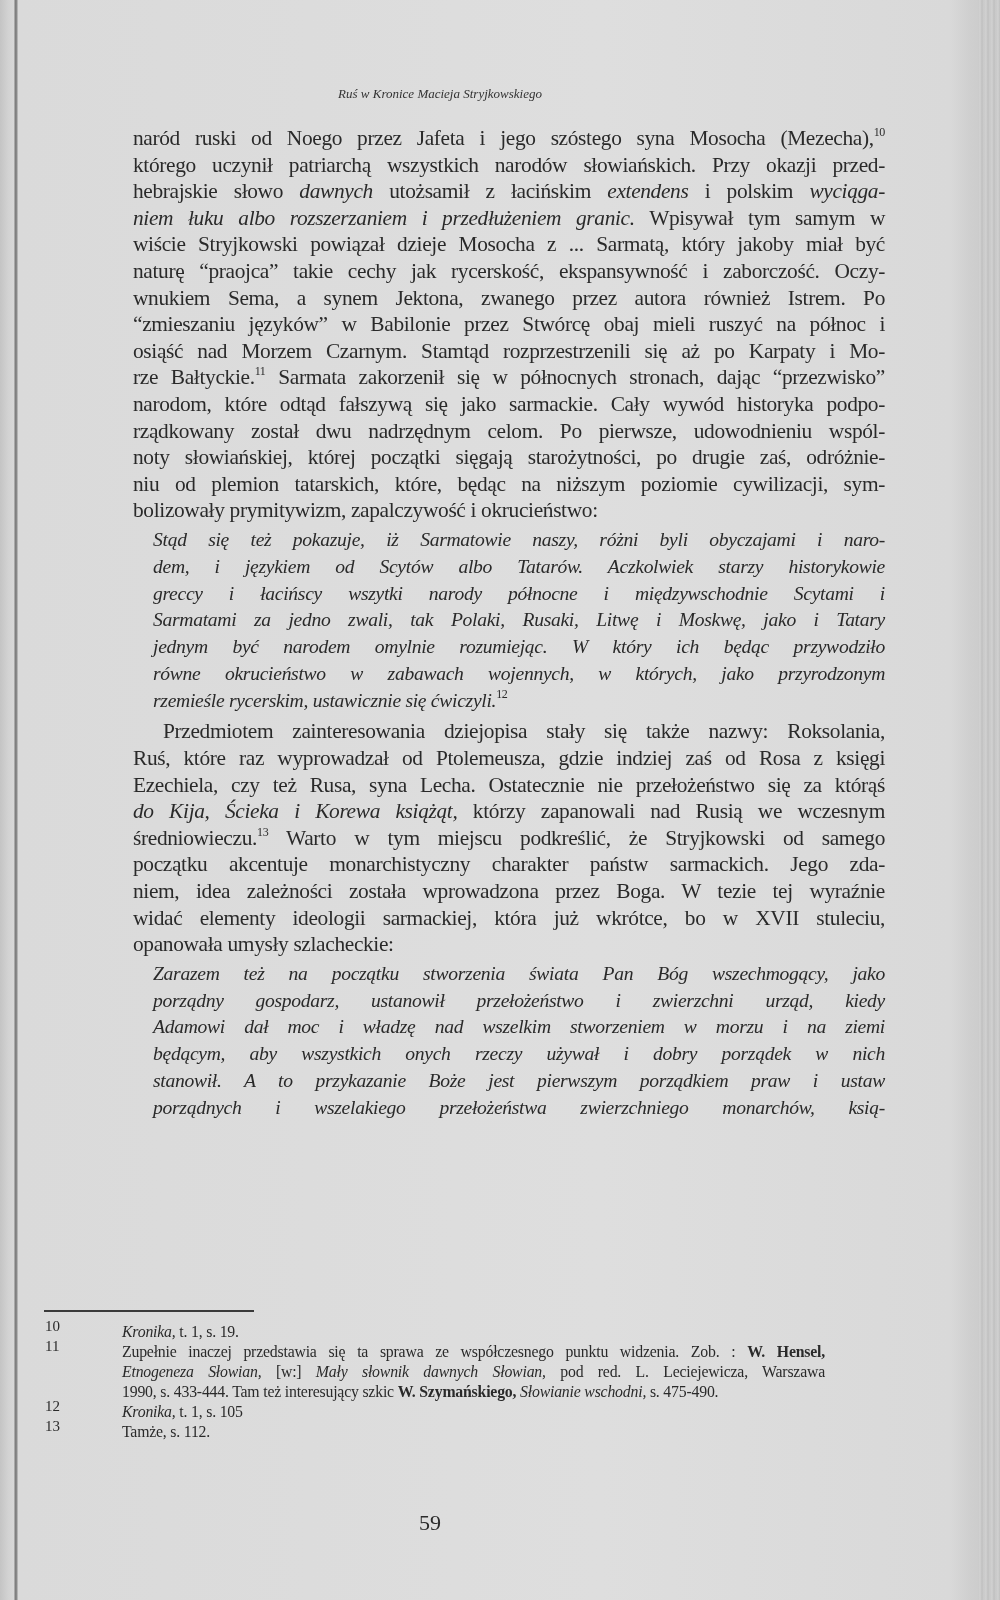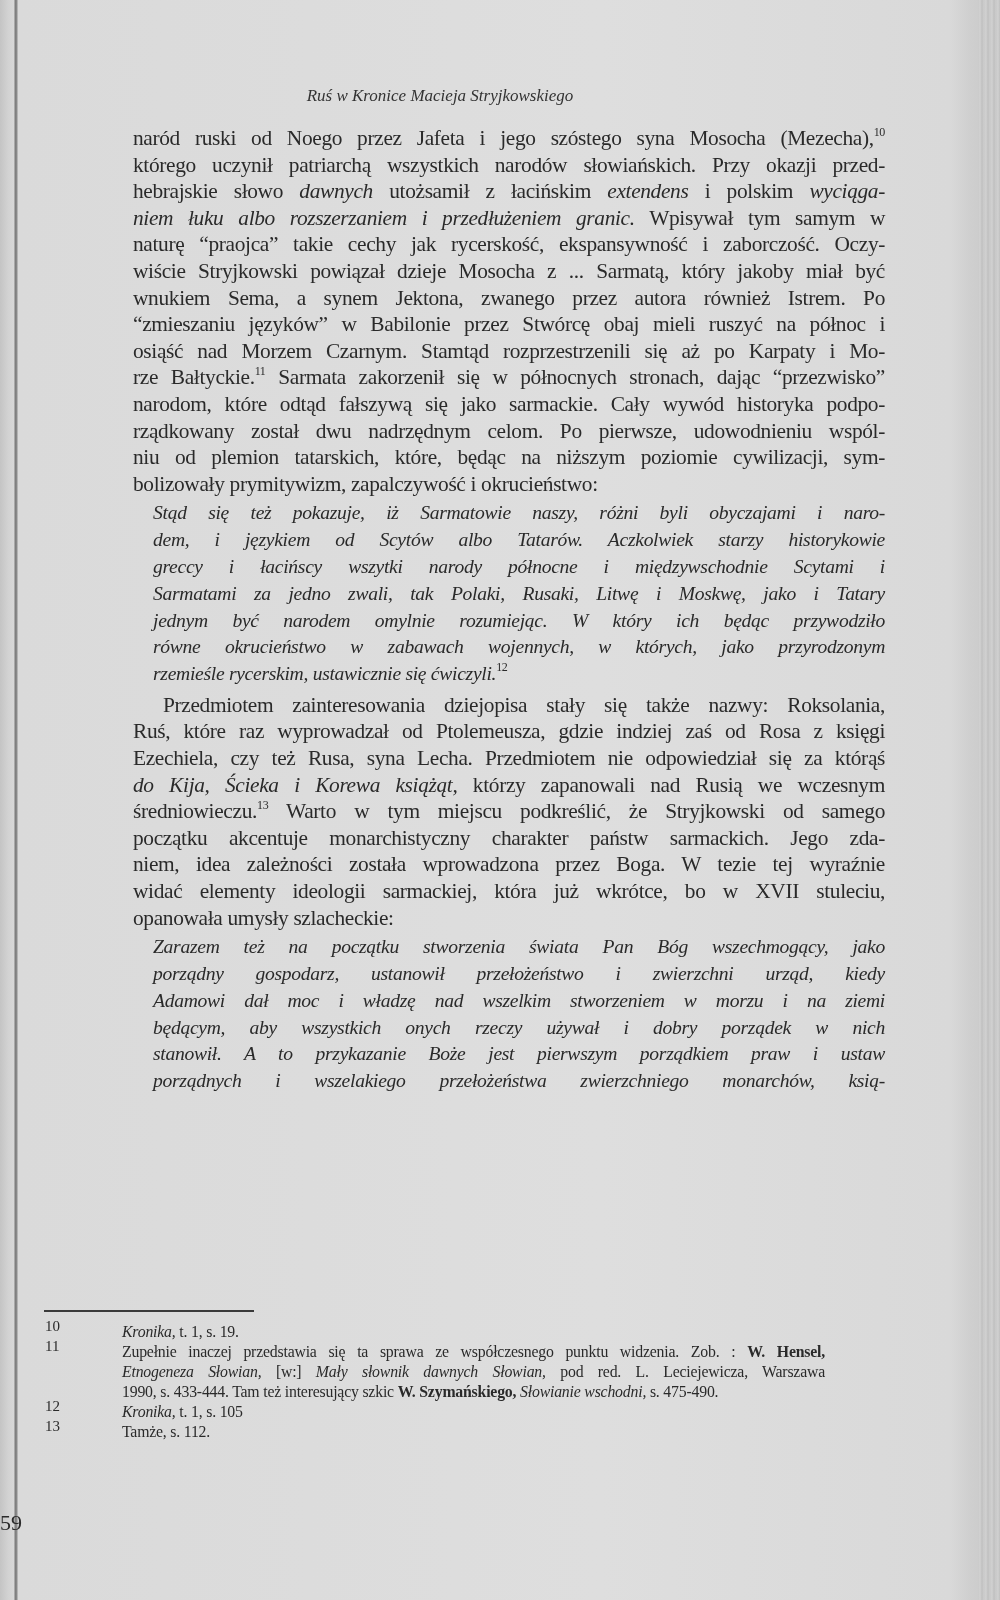--- a/index.html
+++ b/index.html
@@ -13,21 +13,21 @@
       position: relative; width: 1000px; height: 1600px;
       background: linear-gradient(90deg, #c4c4c4 0px, #d2d2d2 8px, #d8d8d8 14px, #7a7a7a 15px, #8d8d8d 17px, #dadada 18px, #dedede 60%, #d9d9d9 95%, #cfcfcf 97%, #c7c7c7 100%);
     }
     .page-edge-right {
       position: absolute; top: 0; right: 0; width: 22px; height: 1600px;
       background: repeating-linear-gradient(90deg, #c9c9c9 0px, #d3d3d3 2px, #bdbdbd 4px, #cecece 6px);
       opacity: .8;
     }
     .running-head {
       position: absolute; top: 86px; left: 0; width: 880px;
-      text-align: center; font-style: italic; font-size: 17px; color: #333;
+      text-align: center; font-style: italic; font-size: 13px; color: #333;
     }
     .body-text { position: absolute; left: 88px; top: 125px; width: 752px; margin-left: 45px; }
     .line {
       white-space: nowrap; font-size: 21.4px; line-height: 26.6px;
       text-align: justify; text-align-last: justify; height: 26.6px;
       font-stretch: condensed; letter-spacing: -0.35px;
     }
     .line.last { text-align-last: left; }
     .quote { margin-left: 20px; margin-top: 3px; margin-bottom: 4px; }
     .quote .line { font-style: italic; font-size: 19.6px; line-height: 26.8px; height: 26.8px; letter-spacing: -0.3px; }
@@ -37,62 +37,63 @@
     .footnote-rule {
       position: absolute; left: 44px; top: 1310px; width: 210px; height: 0;
       border-top: 2px solid #3a3a3a;
     }
     .footnotes { position: absolute; left: 45px; top: 1322px; width: 780px; }
     .fn { position: relative; padding-left: 29px; font-size: 15.8px; line-height: 20px; }
     .fn .fn-num { position: absolute; left: 0; top: -6px; font-size: 15px; }
     .fn .fn-line { white-space: nowrap; text-align: justify; text-align-last: justify; letter-spacing: -0.2px; margin-left: 48px; }
     .fn .fn-line.last { text-align-last: left; }
     .page-number {
-      position: absolute; top: 1510px; left: 0; width: 860px; 
+      position: absolute; top: 1510px; left: 0; width: 860px; text-align: center;
       font-size: 22px; color: #2a2a2a;
     }
   </style>
 </head>
 <body>
 
 <div class="scan">
   <div class="page-edge-right"></div>
 
   <div class="running-head">Ruś w Kronice Macieja Stryjkowskiego</div>
 
   <div class="body-text" id="body-text">
       <div class="paragraph">
         <div class="line"><span>naród ruski od Noego przez Jafeta i jego szóstego syna Mosocha (Mezecha),</span><span class="sup">10</span></div>
         <div class="line"><span>którego uczynił patriarchą wszystkich narodów słowiańskich. Przy okazji przed-</span></div>
         <div class="line"><span>hebrajskie słowo </span><span class="i">dawnych</span><span> utożsamił z łacińskim </span><span class="i">extendens</span><span> i polskim </span><span class="i">wyciąga-</span></div>
         <div class="line"><span class="i">niem łuku albo rozszerzaniem i przedłużeniem granic.</span><span> Wpisywał tym samym w</span></div>
+        <div class="line"><span>wiście Stryjkowski powiązał dzieje Mosocha z ... Sarmatą, który jakoby miał być</span></div>
         <div class="line"><span>naturę “praojca” takie cechy jak rycerskość, ekspansywność i zaborczość. Oczy-</span></div>
-        <div class="line"><span>wiście Stryjkowski powiązał dzieje Mosocha z ... Sarmatą, który jakoby miał być</span></div>
         <div class="line"><span>wnukiem Sema, a synem Jektona, zwanego przez autora również Istrem. Po</span></div>
         <div class="line"><span>“zmieszaniu języków” w Babilonie przez Stwórcę obaj mieli ruszyć na północ i</span></div>
         <div class="line"><span>osiąść nad Morzem Czarnym. Stamtąd rozprzestrzenili się aż po Karpaty i Mo-</span></div>
         <div class="line"><span>rze Bałtyckie.</span><span class="sup">11</span><span> Sarmata zakorzenił się w północnych stronach, dając “przezwisko”</span></div>
         <div class="line"><span>narodom, które odtąd fałszywą się jako sarmackie. Cały wywód historyka podpo-</span></div>
         <div class="line"><span>rządkowany został dwu nadrzędnym celom. Po pierwsze, udowodnieniu wspól-</span></div>
+        <div class="line"><span>noty słowiańskiej, której początki sięgają starożytności, po drugie zaś, odróżnie-</span></div>
         <div class="line"><span>niu od plemion tatarskich, które, będąc na niższym poziomie cywilizacji, sym-</span></div>
         <div class="line last"><span>bolizowały prymitywizm, zapalczywość i okrucieństwo:</span></div>
       </div>
       <div class="quote">
         <div class="line"><span>Stąd się też pokazuje, iż Sarmatowie naszy, różni byli obyczajami i naro-</span></div>
         <div class="line"><span>dem, i językiem od Scytów albo Tatarów. Aczkolwiek starzy historykowie</span></div>
         <div class="line"><span>greccy i łacińscy wszytki narody północne i międzywschodnie Scytami i</span></div>
         <div class="line"><span>Sarmatami za jedno zwali, tak Polaki, Rusaki, Litwę i Moskwę, jako i Tatary</span></div>
         <div class="line"><span>jednym być narodem omylnie rozumiejąc. W który ich będąc przywodziło</span></div>
         <div class="line"><span>równe okrucieństwo w zabawach wojennych, w których, jako przyrodzonym</span></div>
         <div class="line last"><span>rzemieśle rycerskim, ustawicznie się ćwiczyli.</span><span class="sup">12</span></div>
       </div>
       <div class="paragraph">
         <div class="line" style="padding-left: 30px;"><span>Przedmiotem zainteresowania dziejopisa stały się także nazwy: Roksolania,</span></div>
         <div class="line"><span>Ruś, które raz wyprowadzał od Ptolemeusza, gdzie indziej zaś od Rosa z księgi</span></div>
-        <div class="line"><span>Ezechiela, czy też Rusa, syna Lecha. Przedmiotem nie odpowiedział się za którąś</span></div>
+        <div class="line"><span>Ezechiela, czy też Rusa, syna Lecha. Ostatecznie nie przełożeństwo się za którąś</span></div>
         <div class="line"><span class="i">do Kija, Ścieka i Korewa książąt,</span><span> którzy zapanowali nad Rusią we wczesnym</span></div>
         <div class="line"><span>średniowieczu.</span><span class="sup">13</span><span> Warto w tym miejscu podkreślić, że Stryjkowski od samego</span></div>
         <div class="line"><span>początku akcentuje monarchistyczny charakter państw sarmackich. Jego zda-</span></div>
         <div class="line"><span>niem, idea zależności została wprowadzona przez Boga. W tezie tej wyraźnie</span></div>
         <div class="line"><span>widać elementy ideologii sarmackiej, która już wkrótce, bo w XVII stuleciu,</span></div>
         <div class="line last"><span>opanowała umysły szlacheckie:</span></div>
       </div>
       <div class="quote">
         <div class="line"><span>Zarazem też na początku stworzenia świata Pan Bóg wszechmogący, jako</span></div>
         <div class="line"><span>porządny gospodarz, ustanowił przełożeństwo i zwierzchni urząd, kiedy</span></div>

